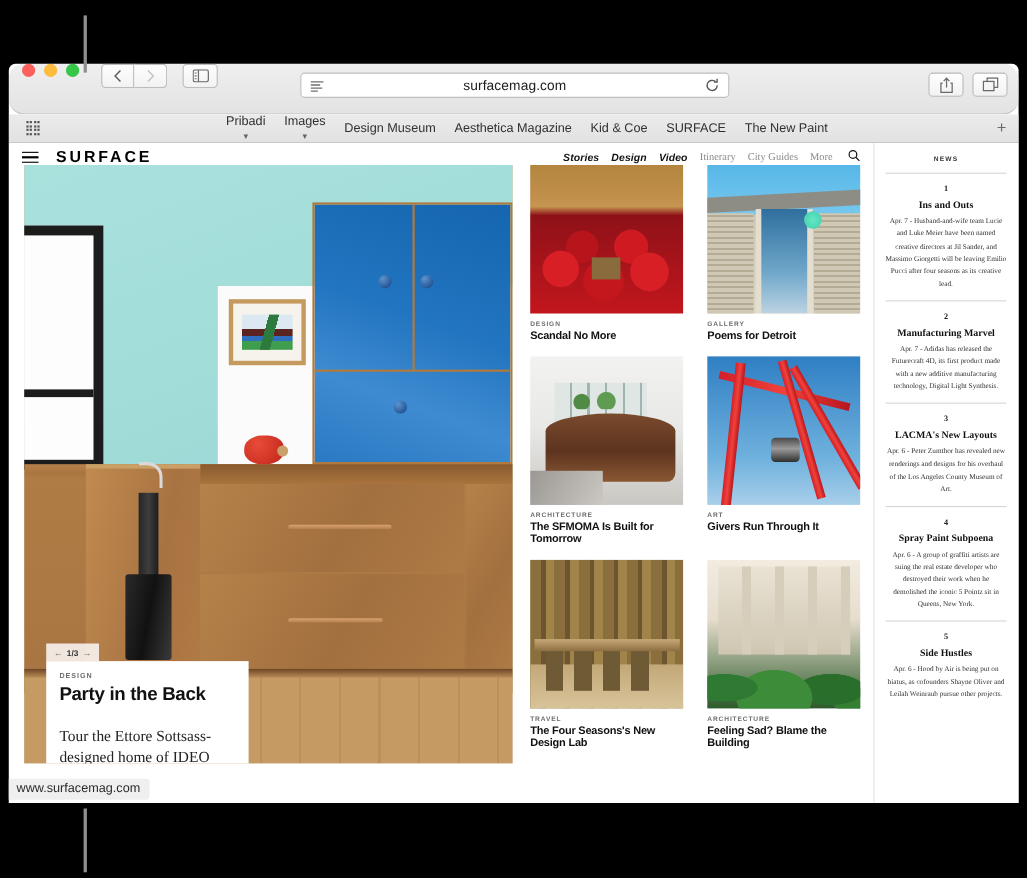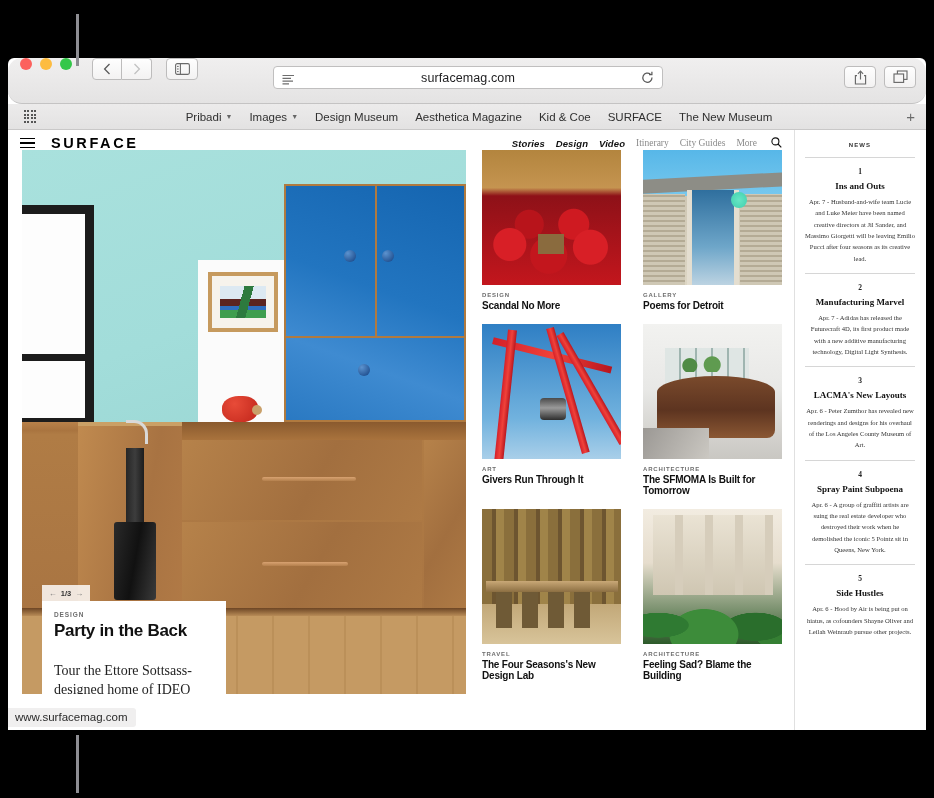--- a/index.html
+++ b/index.html
@@ -77,21 +77,21 @@
     background: linear-gradient(to bottom,#ecebeb,#e3e2e2);
     border-bottom: 0.5px solid #c9c8c8;
     display: flex; align-items: center;
   }
   .grid-icon-box { width: 44px; display: flex; justify-content: center; align-items: center; }
   .dotgrid { display: grid; grid-template-columns: repeat(4,2px); gap: 1.5px; }
   .dotgrid i { width: 2px; height: 2px; background: #555; display: block; }
   .bm-list { display: flex; align-items: center; gap: 17px; margin: 0 auto; padding-right: 20px; }
   .bm-item {
     font-size: 11.5px; color: #303030; white-space: nowrap;
-    display: flex; align-items: center; gap: 4px;
+    display: flex; align-items: center; gap: 4px; flex-direction: column;
   }
   .bm-chev { font-size: 7px; color: #666; }
   .bm-plus { position: absolute; right: 11px; font-size: 15px; color: #6b6b6b; line-height: 1; }
 
   
   .site { position: relative; width: 100%; height: 608px; background: #fff; display: flex; }
   .site-main { width: 787px; height: 100%; position: relative; border-right: 1px solid #e0e0e0; }
 
   .site-header {
     height: 26px; display: flex; align-items: center;
@@ -496,21 +496,21 @@
           <span class="bm-chev">▼</span>
         </span>
         <span class="bm-item">
           <span>Images</span>
           <span class="bm-chev">▼</span>
         </span>
         <span class="bm-item">Design Museum</span>
         <span class="bm-item">Aesthetica Magazine</span>
         <span class="bm-item">Kid &amp; Coe</span>
         <span class="bm-item">SURFACE</span>
-        <span class="bm-item">The New Museum</span>
+        <span class="bm-item">The New Paint</span>
       </div>
       <span class="bm-plus">+</span>
     </div>
 
     <div class="site">
 
       <div class="site-main">
 
         <div class="site-header">
           <span class="hamburger">
@@ -592,43 +592,43 @@
                 <span class="screen-r"></span>
               <span class="roof"></span>
                 <span class="glass"></span>
                 <span class="flare"></span>
             </div>
             <div class="card-kicker">GALLERY</div>
             <div class="card-title">Poems for Detroit</div>
           </div>
 
           <div class="card">
+            <div class="thumb t-corten">
+              <span class="win"></span>
+                <span class="plants"></span>
+              <span class="blob"></span>
+                <span class="stair"></span>
+            </div>
+            <div class="card-kicker">ARCHITECTURE</div>
+            <div class="card-title">The SFMOMA Is Built for Tomorrow</div>
+          </div>
+
+          <div class="card">
             <div class="thumb t-red">
               <span class="beam b4"></span>
                 <span class="beam b1"></span>
               <span class="beam b2"></span>
                 <span class="beam b3"></span>
                 <span class="ring"></span>
             </div>
             <div class="card-kicker">ART</div>
             <div class="card-title">Givers Run Through It</div>
           </div>
 
           <div class="card">
-            <div class="thumb t-corten">
-              <span class="win"></span>
-                <span class="plants"></span>
-              <span class="blob"></span>
-                <span class="stair"></span>
-            </div>
-            <div class="card-kicker">ARCHITECTURE</div>
-            <div class="card-title">The SFMOMA Is Built for Tomorrow</div>
-          </div>
-
-          <div class="card">
             <div class="thumb t-bar">
               <span class="counter"></span>
                 <span class="stools"></span>
             </div>
             <div class="card-kicker">TRAVEL</div>
             <div class="card-title">The Four Seasons's New Design Lab</div>
           </div>
 
           <div class="card">
             <div class="thumb t-plants">

